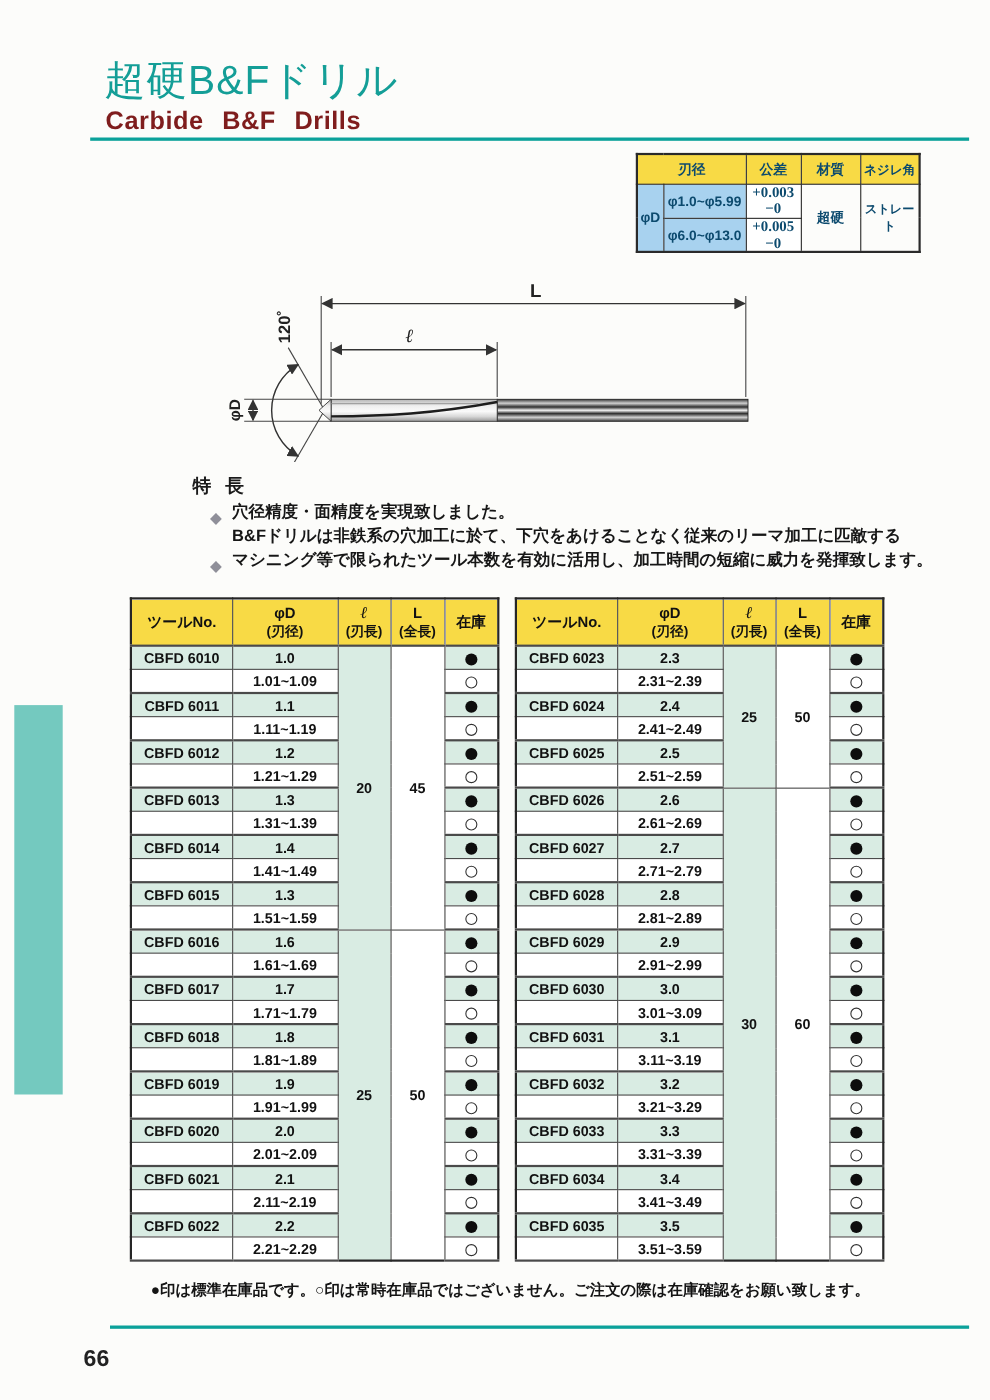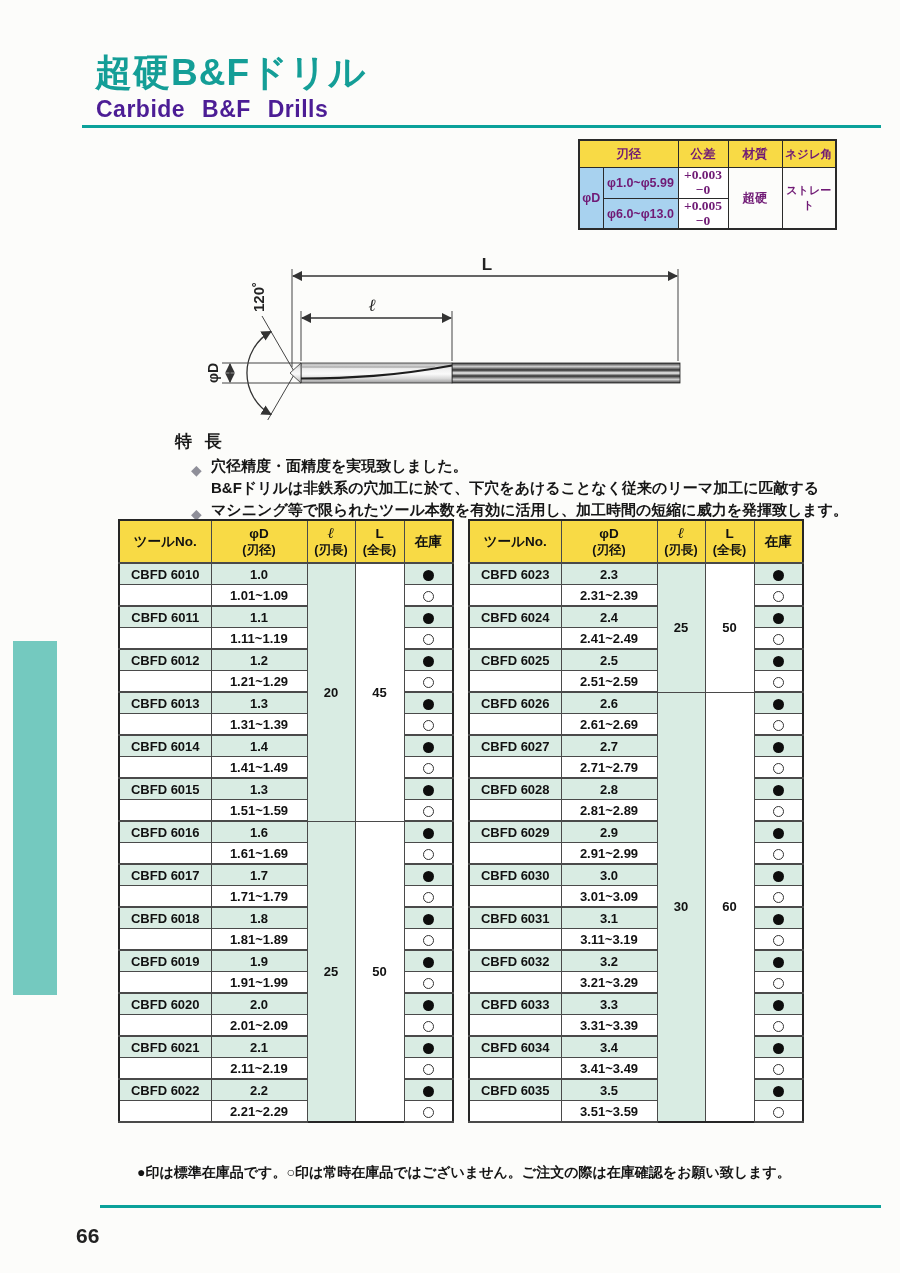--- a/index.html
+++ b/index.html
@@ -8,25 +8,25 @@
     background:#e9e9e7;
   }
   .page {
     position:relative; width:900px; height:1273px;
     background:#fcfcfa; margin:0 auto; overflow:hidden;
     color:#1a1a1a;
   }
   
   .title-jp {
     position:absolute; left:95px; top:48px;
-    font-size:37px; font-weight:700; color:#149e97; letter-spacing:1px;
+    font-size:37px; font-weight:400; color:#149e97; letter-spacing:1px;
   }
   .title-en {
     position:absolute; left:96px; top:96px;
-    font-size:23px; font-weight:700; color:#4c1d95; word-spacing:10px; letter-spacing:0.5px;
+    font-size:23px; font-weight:700; color:#7f1d1d; word-spacing:10px; letter-spacing:0.5px;
   }
   .header-rule {
     position:absolute; left:82px; top:125px; width:799px; height:3px;
     background:#0ba19a;
   }
   .footer-rule {
     position:absolute; left:100px; top:1205px; width:781px; height:3px;
     background:#0ba19a;
   }
   .sidebar-bar {
@@ -34,39 +34,39 @@
     background:#74c9bf;
   }
   .page-number {
     position:absolute; left:76px; top:1224px; font-size:21px; font-weight:700; color:#222;
   }
   
   .spec-table-wrap { position:absolute; left:578px; top:139px; }
   table.spec { border-collapse:collapse; table-layout:fixed; border:2px solid #2a2a2a; }
   table.spec th, table.spec td {
     border:1.5px solid #2a2a2a; padding:0; text-align:center;
-    font-weight:700; color:#701a75; overflow:hidden;margin-left:11px;
+    font-weight:700; color:#0c4a6e; overflow:hidden;margin-left:11px;
   }
   table.spec th { background:#f8da45; font-size:12.5px; height:26px; }
   table.spec td { font-size:12.5px; }
   td.blue { background:#a8d2ef; }
   td.tol { text-align:left; padding-left:4px; line-height:1.1; background:#fff;font-family:Liberation Serif, serif; }
   td.tol .big { font-size:13.5px; }
   table.spec td.body-row { height:29px; }
   
   .features-heading {
     position:absolute; left:175px; top:430px; font-size:17px; font-weight:800; letter-spacing:4px;
   }
   .features-list { position:absolute; left:191px; top:455px; width:660px; }
   .feature-item { position:relative; padding-left:20px; font-size:15px; font-weight:700; line-height:22px; color:#161616; }
   .feature-item .diamond {
     position:absolute; left:0; top:4px; font-size:14px; color:#8f8f99;
   }
   
-  .ptable-wrap { position:absolute; top:519px; }
+  .ptable-wrap { position:absolute; top:543px; }
   .ptable-left { left:118px; }
   .ptable-right { left:468px; }
   table.ptable { border-collapse:collapse; table-layout:fixed; width:334px; border:2px solid #262626; }
   table.ptable th, table.ptable td {
     border:1px solid #4a4a4a; padding:0; text-align:center; color:#111; overflow:hidden;
   }
   table.ptable th {
     background:#f8da45; height:41px; font-size:13.5px; font-weight:700;
     border-bottom-width:2px; line-height:1.15;
   }

